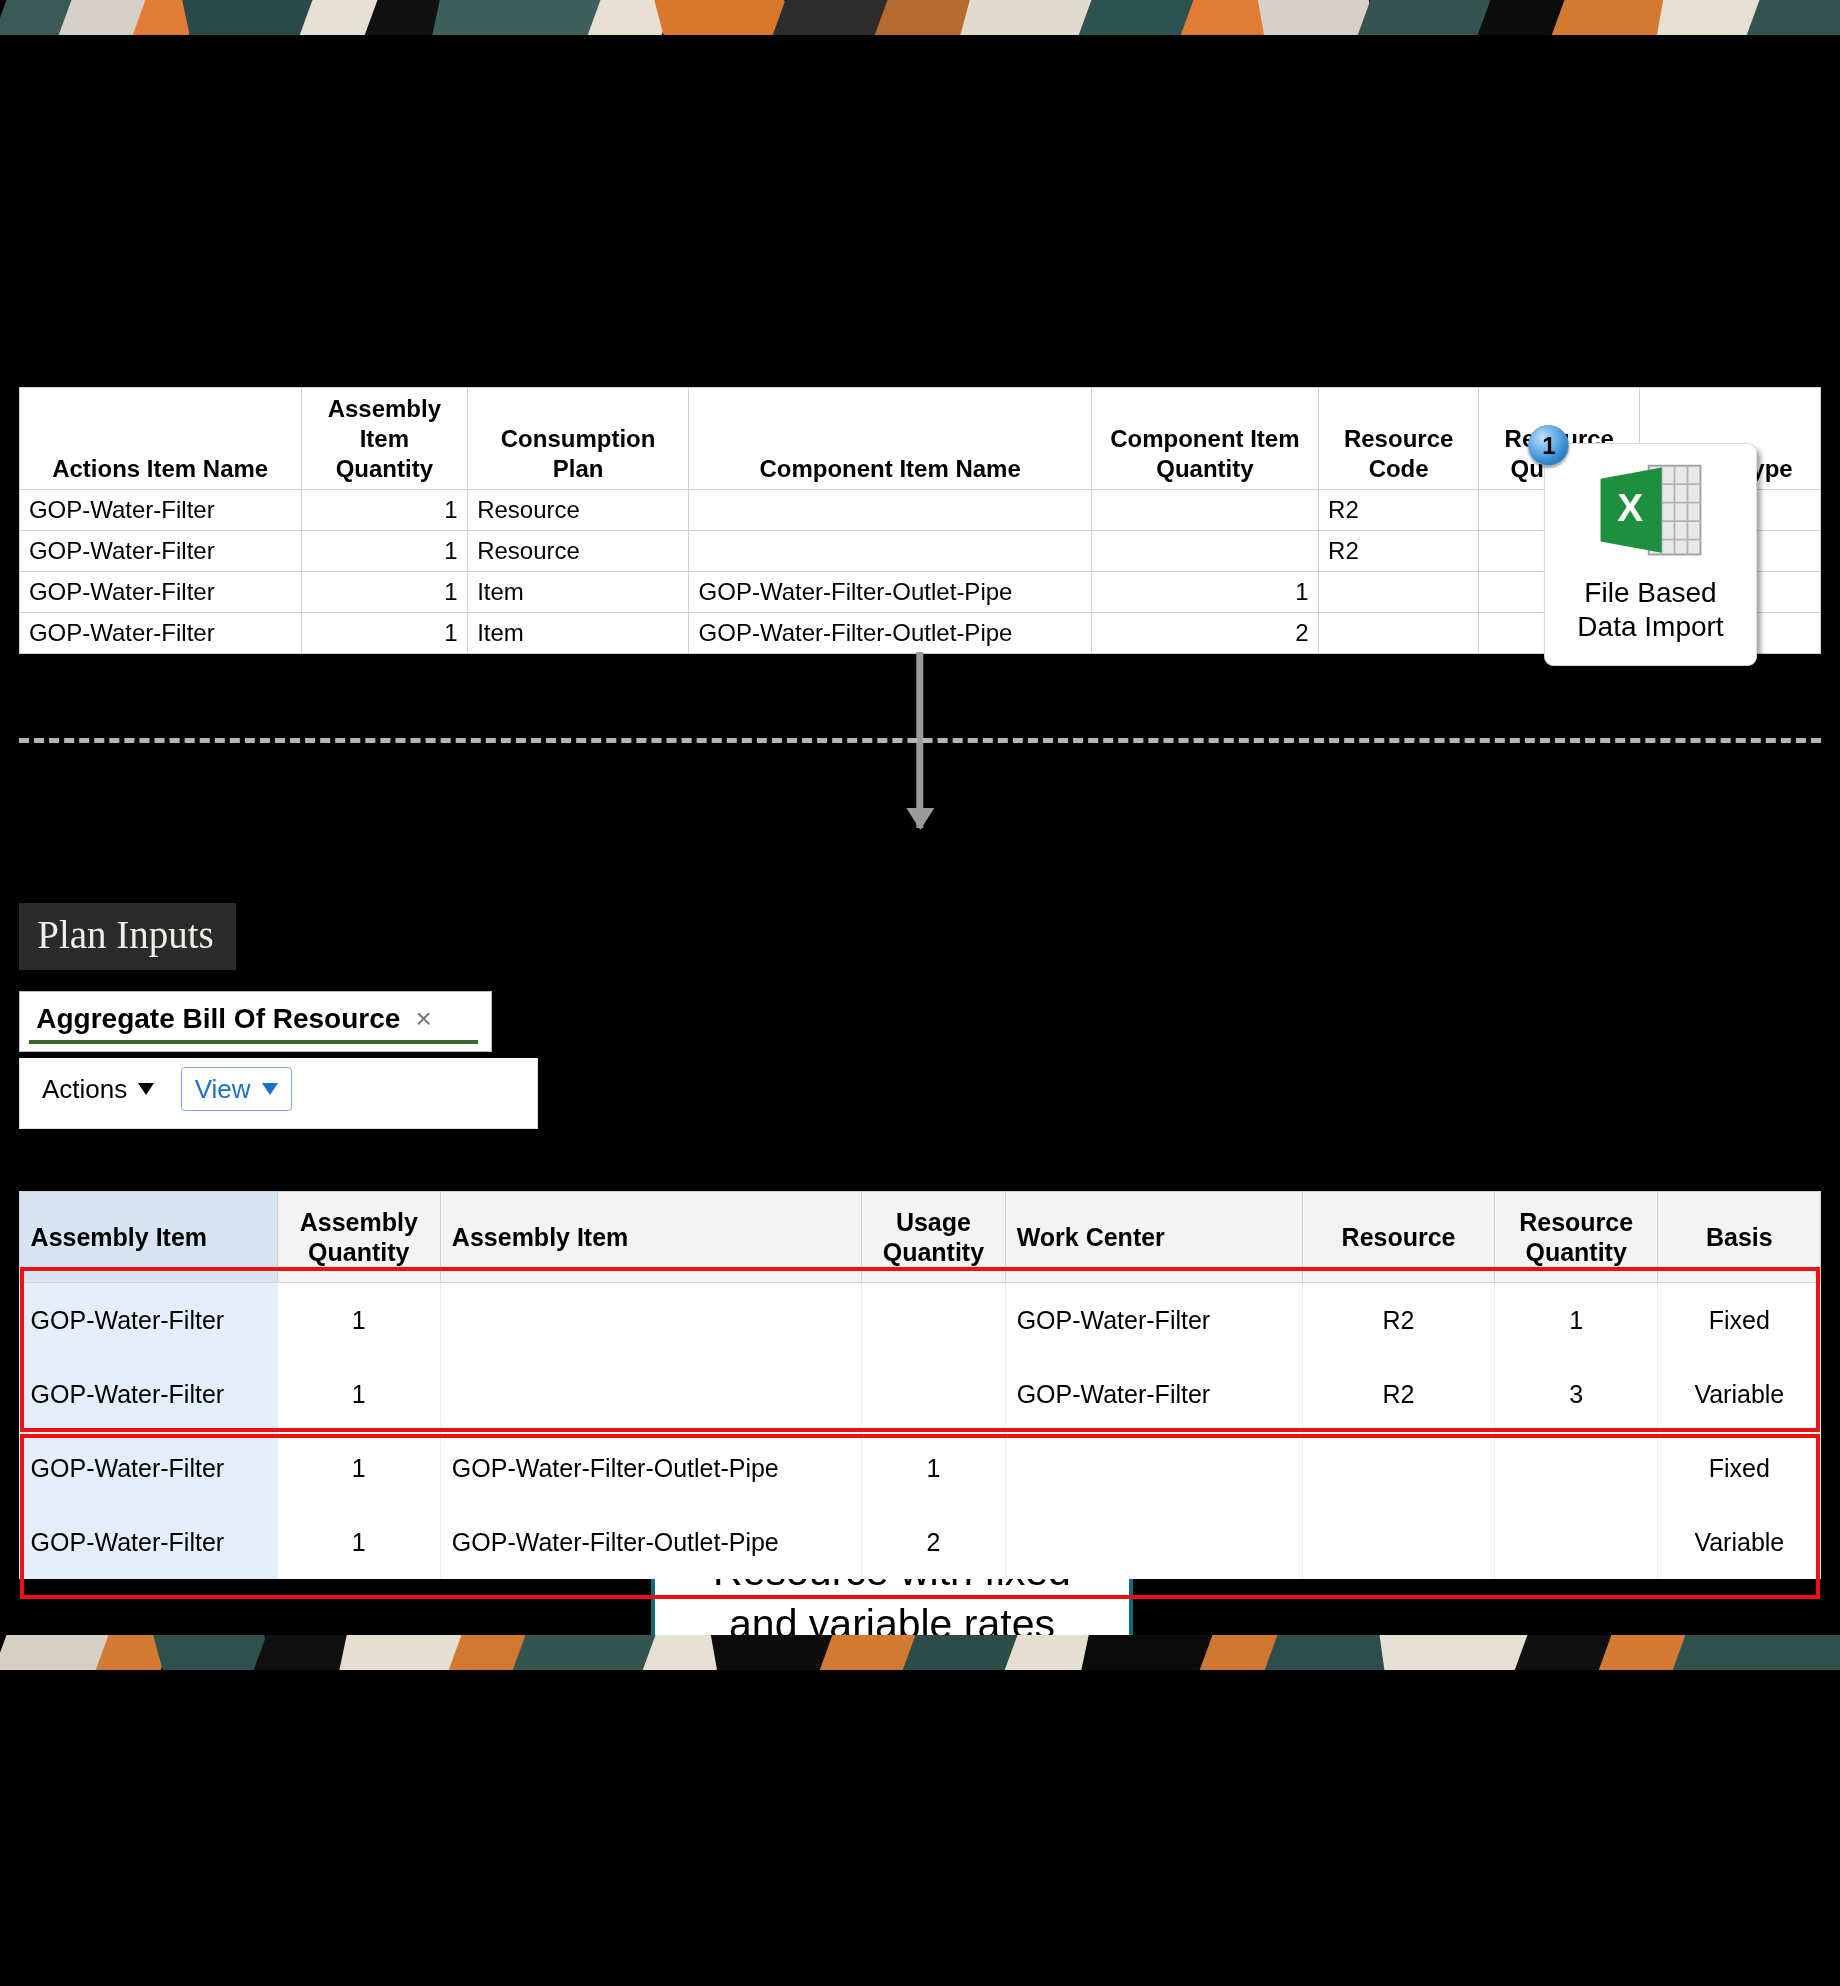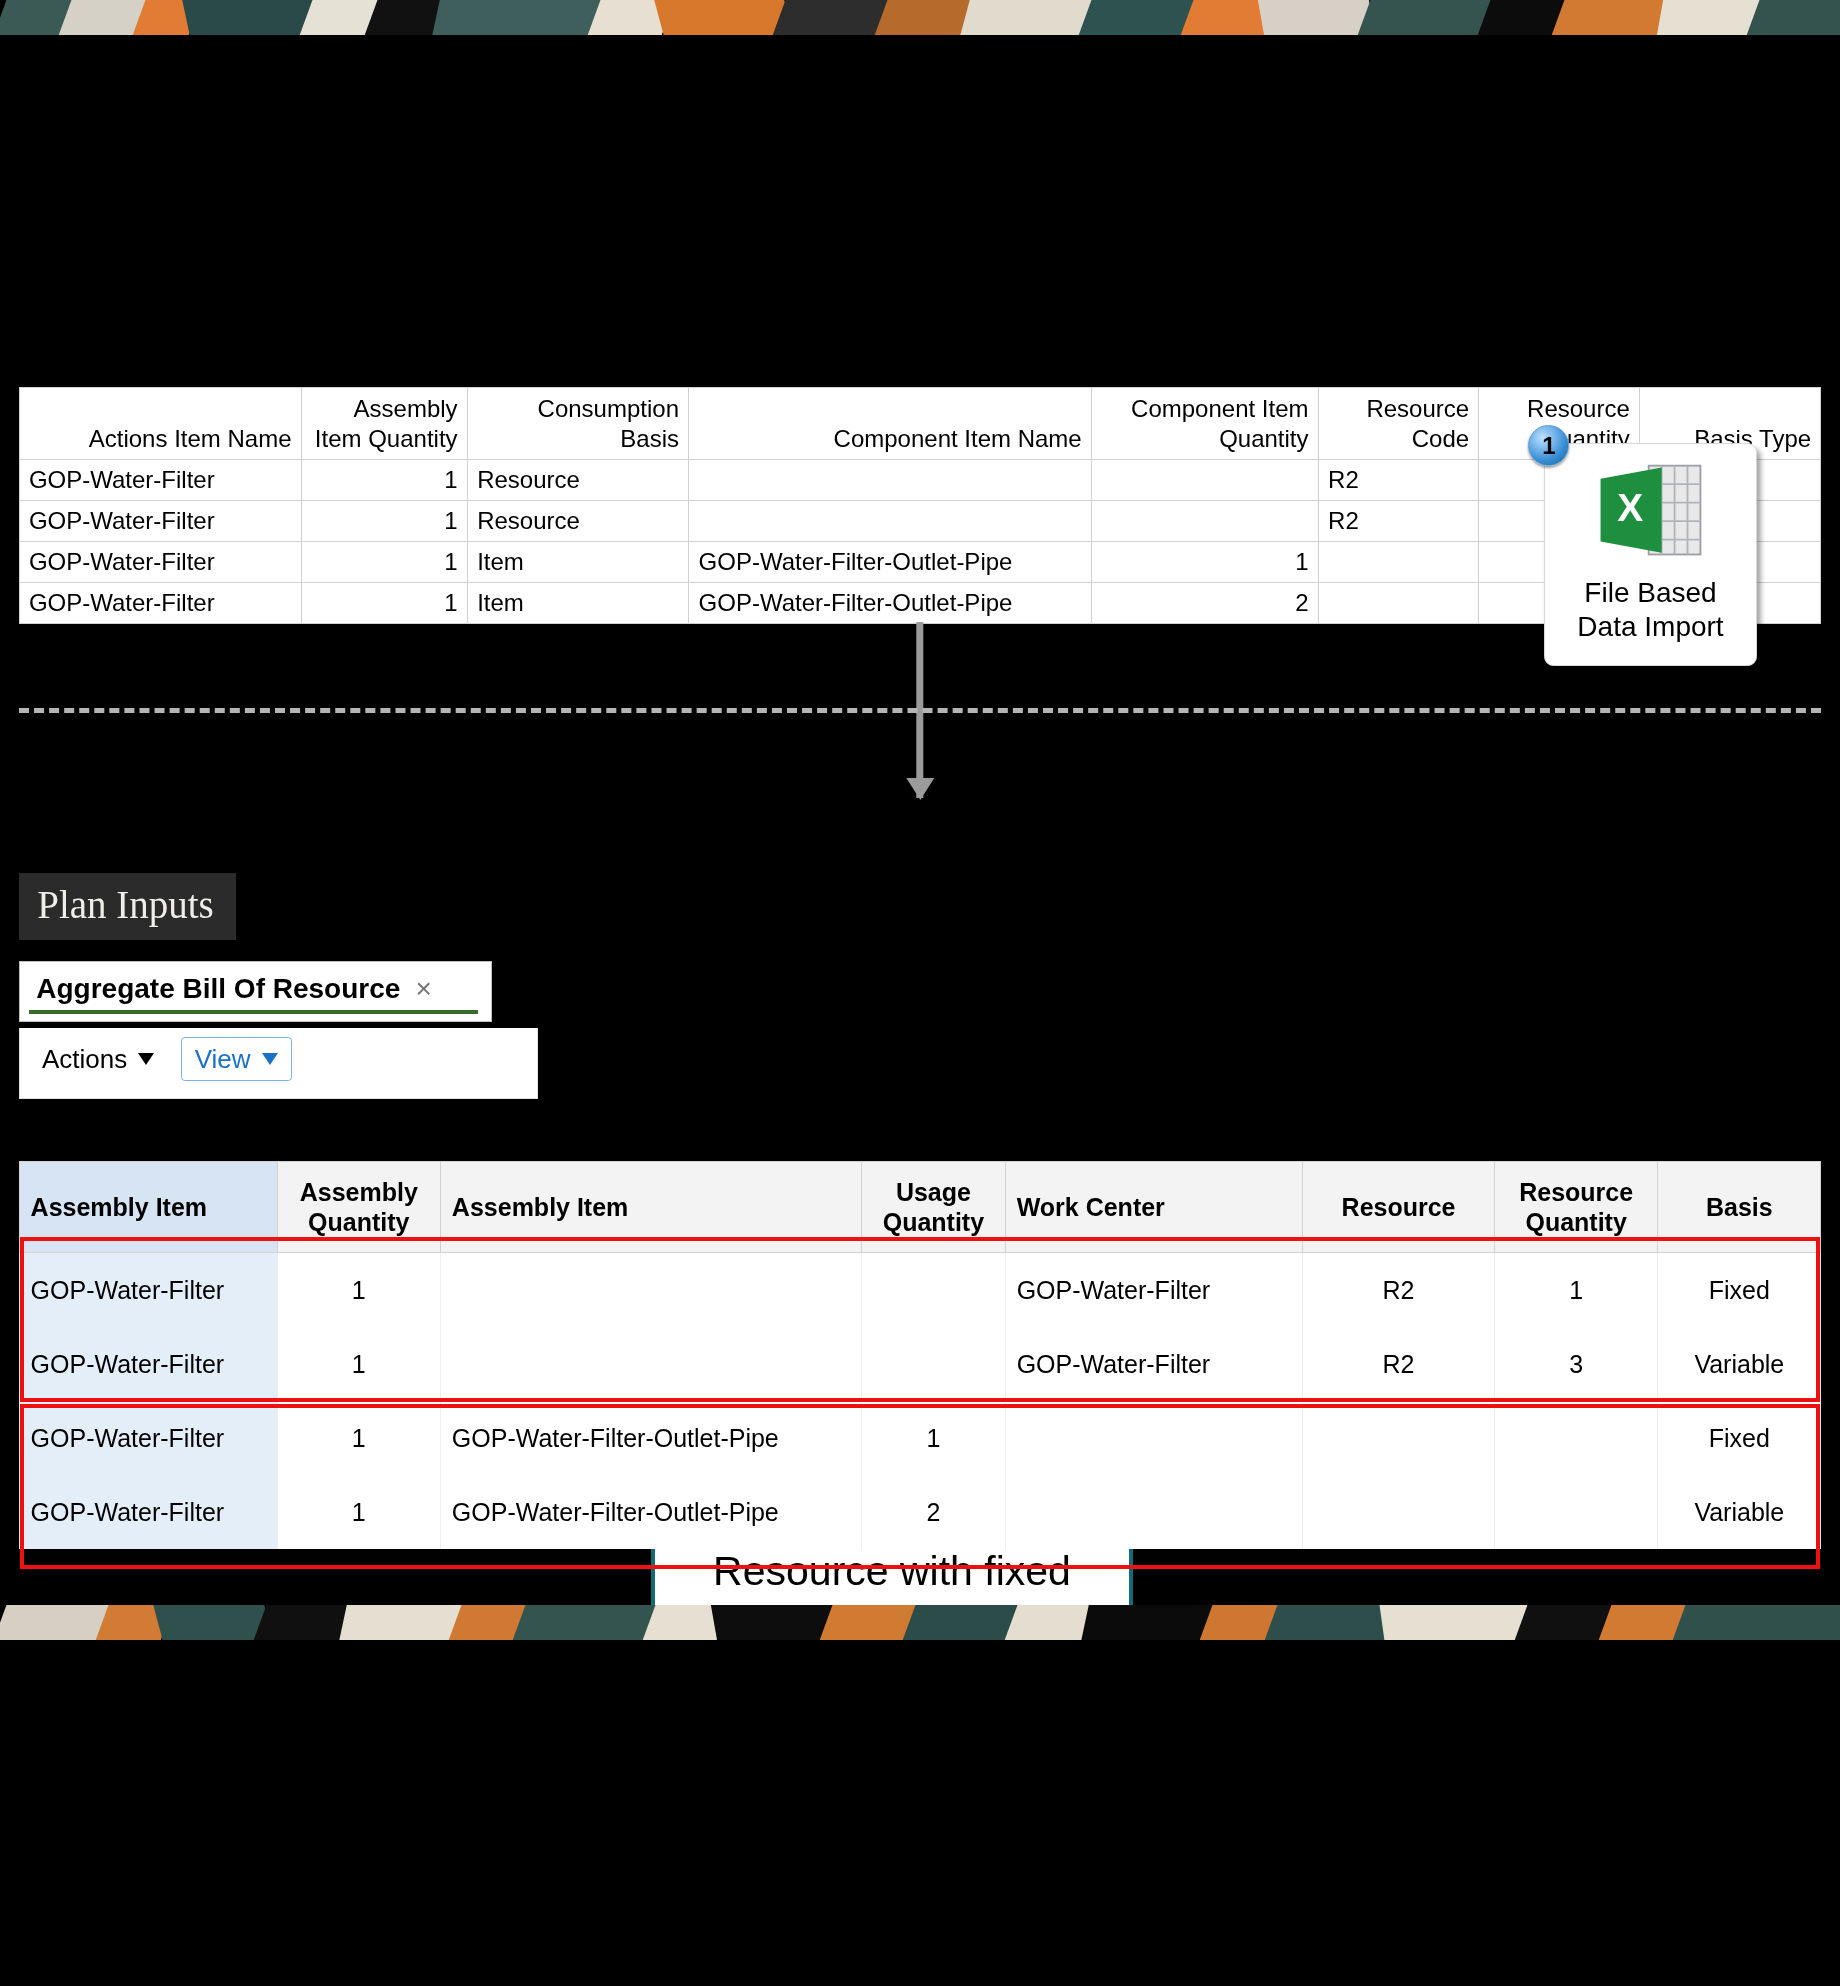--- a/index.html
+++ b/index.html
@@ -64,21 +64,21 @@
   .step-badge {
     position:absolute; top:-18.6px; left:-16.7px; width:41px; height:41px; border-radius:50%;
     background: radial-gradient(circle at 35% 30%, #bfe0ff, #3a8fd6 60%, #1a5e98);
     color:#000; font-size:24px; font-weight:700; display:flex; align-items:center; justify-content:center;
     border:0.9px solid #5a9fd6; box-shadow: 0 1.9px 2.8px rgba(0,0,0,0.4);
   }
 
   
   .spread-wrap { margin-top:352px; }
   table.spread { width:100%; border-collapse:collapse; background:#fff; font-size:24px; }
-  table.spread th { text-align:right; font-weight:400; background:#fff; border:0.9px solid #d0d0d0; padding:5.6px 9.3px; line-height:1.25; vertical-align:bottom;}
+  table.spread th { text-align:center; font-weight:700; background:#fff; border:0.9px solid #d0d0d0; padding:5.6px 9.3px; line-height:1.25; vertical-align:bottom;}
   table.spread td { border:0.9px solid #d0d0d0; padding:3.7px 9.3px; height:41px; line-height:1.25; vertical-align:middle;}
   table.spread .num { text-align:right; }
   .col-aname { width:260px;}
   .col-aqty { width:153px;}
   .col-ctype { width:204px;}
   .col-cname { width:371px;}
   .col-cqty { width:209px;}
   .col-rcode { width:148px;}
   .col-rqty { width:148px;}
   .col-btype { width:167px;}
@@ -223,21 +223,21 @@
       <div class="label">File Based Data Import</div>
     </div>
 
     
     <div class="spread-wrap">
       <table class="spread">
         <thead>
           <tr>
             <th class="col-aname">Actions Item Name</th>
             <th class="col-aqty">Assembly Item Quantity</th>
-            <th class="col-ctype">Consumption Basis</th>
+            <th class="col-ctype">Consumption Plan</th>
             <th class="col-cname">Component Item Name</th>
             <th class="col-cqty">Component Item Quantity</th>
             <th class="col-rcode">Resource Code</th>
             <th class="col-rqty">Resource Quantity</th>
             <th class="col-btype">Basis Type</th>
           </tr>
         </thead>
         <tbody id="spread-body">
             <tr>
               <td>GOP-Water-Filter</td>

